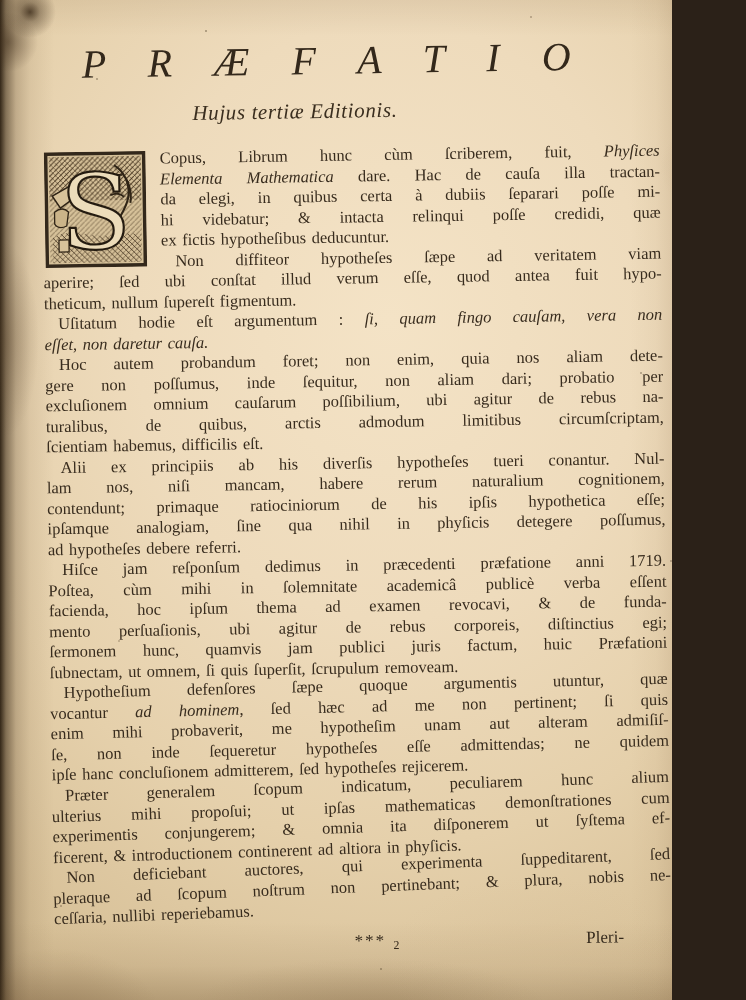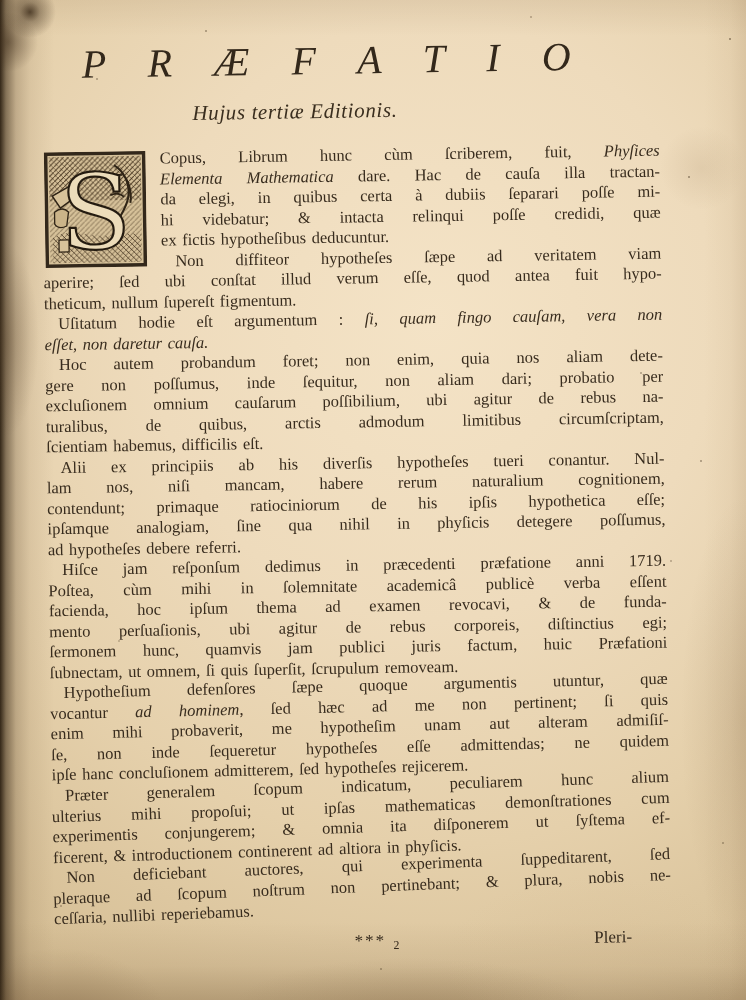--- a/index.html
+++ b/index.html
@@ -2,21 +2,21 @@
 <html><head>
 <meta charset="utf-8">
 <style>
   html, body { margin: 0; padding: 0; }
   body {
     width: 746px; height: 1000px; overflow: hidden;
     font-family: "Liberation Serif", "DejaVu Serif", serif;
     background: #2b2118;
   }
   .page {
-    position: relative; width: 746px; height: 1000px; overflow: hidden;
+    position: relative; width: 672px; height: 1000px; overflow: hidden;
     background:
       radial-gradient(ellipse 95% 75% at 58% 32%, #f4e3c6 0%, #eedbbc 40%, #e5d0ab 70%, #d6bf96 100%);
   }
   .edges {
     position: absolute; inset: 0; pointer-events: none;
     background:
       linear-gradient(90deg, rgba(42,30,16,0.95) 0px, rgba(66,49,29,0.60) 6px, rgba(104,82,55,0.30) 16px, rgba(138,113,80,0.14) 30px, rgba(0,0,0,0) 54px),
       linear-gradient(270deg, rgba(152,122,86,0.18) 0px, rgba(168,138,100,0.08) 16px, rgba(0,0,0,0) 42px),
       linear-gradient(0deg, rgba(122,96,62,0.38) 0px, rgba(146,119,84,0.16) 34px, rgba(0,0,0,0) 78px),
       linear-gradient(180deg, rgba(158,130,94,0.16) 0px, rgba(0,0,0,0) 36px);
@@ -69,21 +69,21 @@
   .para .line.last { text-align-last: left; }
   .para .line:first-child { text-indent: 14px; }
   .para.first .line:first-child { text-indent: 0; }
   .it { font-style: italic; }
   .footer { position: relative; height: 24px; margin-top: 7px; font-size: 17px; }
   .signature {
     position: absolute; left: 50%; transform: translateX(-50%); margin-left: 14px;
     letter-spacing: 2px; color: #34291c;
   }
   .sig-num { font-size: 12px; letter-spacing: 0; vertical-align: -3px; margin-left: 7px; }
-  .catchword { position: absolute; right: 40px; color: #34291c; }
+  .catchword { position: absolute; right: 48px; color: #34291c; }
 </style>
 </head>
 <body>
 
 <div class="page">
   <div class="edges"></div>
   <div class="blotches"></div>
   <div class="specks"></div>
 
   <div class="content">

